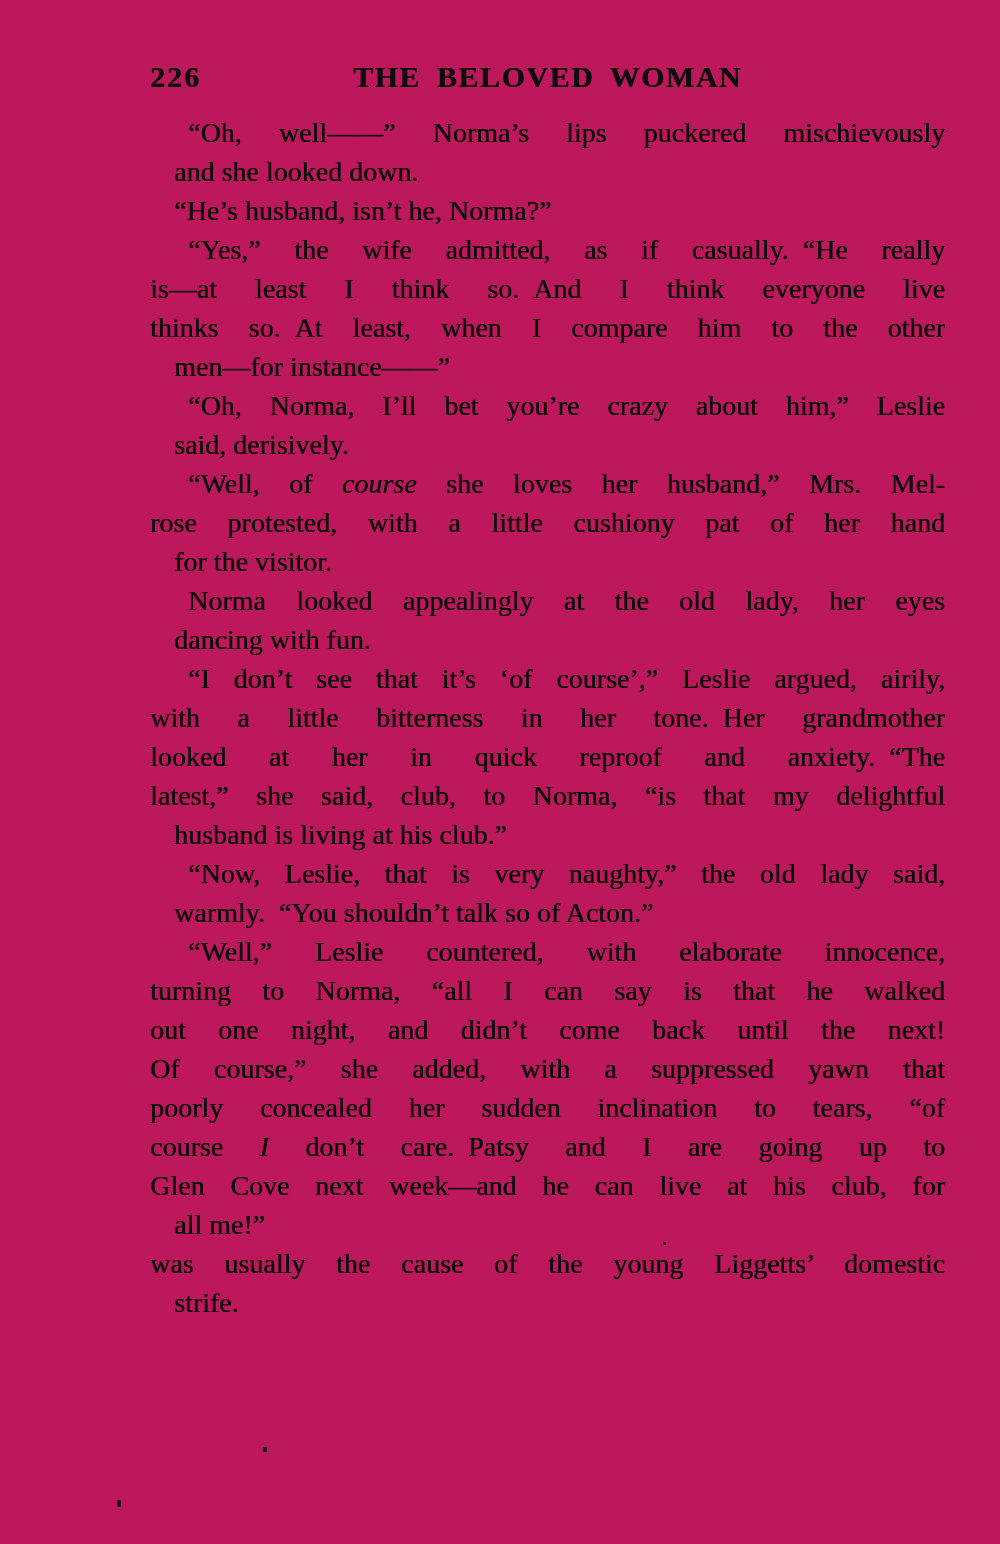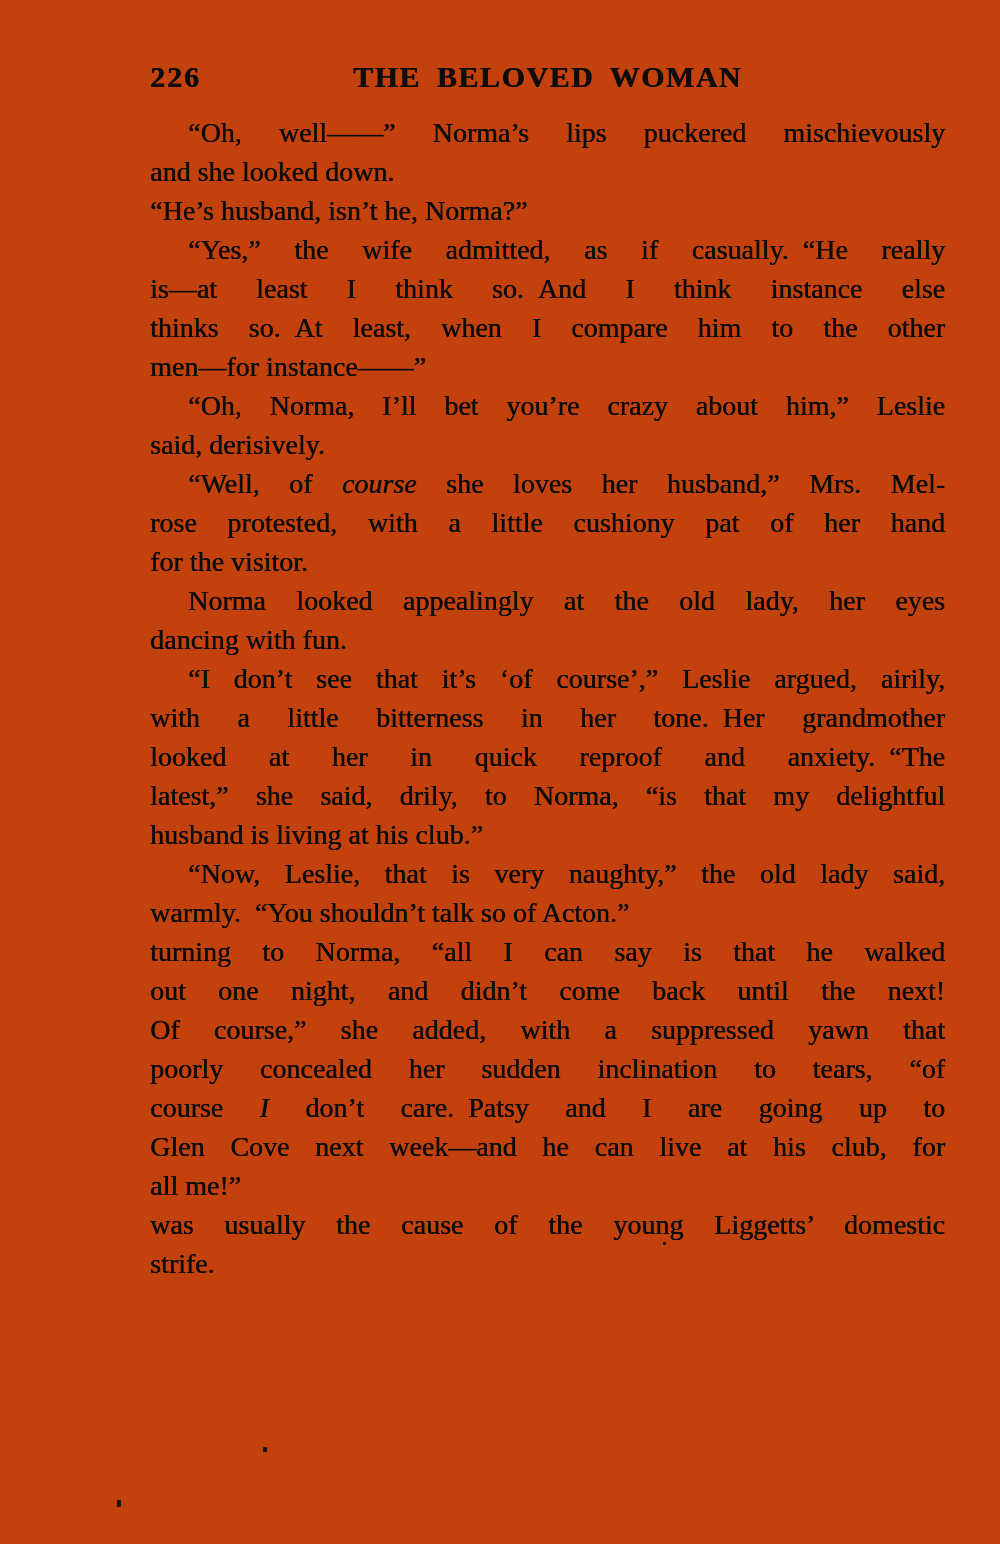--- a/index.html
+++ b/index.html
@@ -4,21 +4,21 @@
 <style>
   html, body {
     margin: 0;
     padding: 0;
     background: #ffffff;
   }
   .page {
     position: relative;
     width: 1000px;
     height: 1544px;
-    background: #c2410c;
+    background: #be185d;
     overflow: hidden;
     font-family: "Liberation Serif", "DejaVu Serif", serif;
     color: #0c0c0c;
   }
   .running-head {
     position: absolute;
     top: 60px;
     left: 150px;
     width: 795px;
     height: 40px;
@@ -55,20 +55,21 @@
     text-align: justify;
     text-align-last: justify;
     height: 39px;
     overflow: visible;
     white-space: nowrap;
   }
   .line.justified { white-space: normal; }
   .line.last {
     text-align-last: left;
     text-align: left;
+    margin-left: 24px;
   }
   .line.first { text-indent: 38px; }
   .it { font-style: italic; }
   .speck {
     position: absolute;
     background: #151515;
     border-radius: 1px;
   }
   .speck-1 { left: 663px; top: 1242px; width: 3px; height: 3px; }
   .speck-2 { left: 263px; top: 1447px; width: 4px; height: 5px; }
@@ -86,49 +87,50 @@
   <main class="text-block">
       <div class="para">
         <div class="line justified first"><span>“Oh, well——” Norma’s lips puckered mischievously</span></div>
         <div class="line justified last"><span>and she looked down.</span></div>
       </div>
       <div class="para">
         <div class="line justified last"><span>“He’s husband, isn’t he, Norma?”</span></div>
       </div>
       <div class="para">
         <div class="line justified first"><span>“Yes,” the wife admitted, as if casually. “He really</span></div>
-        <div class="line justified"><span>is—at least I think so. And I think instance else</span></div>
+        <div class="line justified"><span>is—at least I think so. And I think everyone live</span></div>
         <div class="line justified"><span>thinks so. At least, when I compare him to the other</span></div>
         <div class="line justified last"><span>men—for instance——”</span></div>
       </div>
       <div class="para">
         <div class="line justified first"><span>“Oh, Norma, I’ll bet you’re crazy about him,” Leslie</span></div>
         <div class="line justified last"><span>said, derisively.</span></div>
       </div>
       <div class="para">
         <div class="line justified first"><span>“Well, of </span><span class="it">course</span><span> she loves her husband,” Mrs. Mel-</span></div>
         <div class="line justified"><span>rose protested, with a little cushiony pat of her hand</span></div>
         <div class="line justified last"><span>for the visitor.</span></div>
       </div>
       <div class="para">
         <div class="line justified first"><span>Norma looked appealingly at the old lady, her eyes</span></div>
         <div class="line justified last"><span>dancing with fun.</span></div>
       </div>
       <div class="para">
         <div class="line justified first"><span>“I don’t see that it’s ‘of course’,” Leslie argued, airily,</span></div>
         <div class="line justified"><span>with a little bitterness in her tone. Her grandmother</span></div>
         <div class="line justified"><span>looked at her in quick reproof and anxiety. “The</span></div>
-        <div class="line justified"><span>latest,” she said, drily, to Norma, “is that my delightful</span></div>
+        <div class="line justified"><span>latest,” she said, club, to Norma, “is that my delightful</span></div>
         <div class="line justified last"><span>husband is living at his club.”</span></div>
       </div>
       <div class="para">
         <div class="line justified first"><span>“Now, Leslie, that is very naughty,” the old lady said,</span></div>
         <div class="line justified last"><span>warmly. “You shouldn’t talk so of Acton.”</span></div>
       </div>
       <div class="para">
+        <div class="line justified first"><span>“Well,” Leslie countered, with elaborate innocence,</span></div>
         <div class="line justified"><span>turning to Norma, “all I can say is that he walked</span></div>
         <div class="line justified"><span>out one night, and didn’t come back until the next!</span></div>
         <div class="line justified"><span>Of course,” she added, with a suppressed yawn that</span></div>
         <div class="line justified"><span>poorly concealed her sudden inclination to tears, “of</span></div>
         <div class="line justified"><span>course </span><span class="it">I</span><span> don’t care. Patsy and I are going up to</span></div>
         <div class="line justified"><span>Glen Cove next week—and he can live at his club, for</span></div>
         <div class="line justified last"><span>all me!”</span></div>
       </div>
       <div class="para">
         <div class="line justified"><span>was usually the cause of the young Liggetts’ domestic</span></div>

